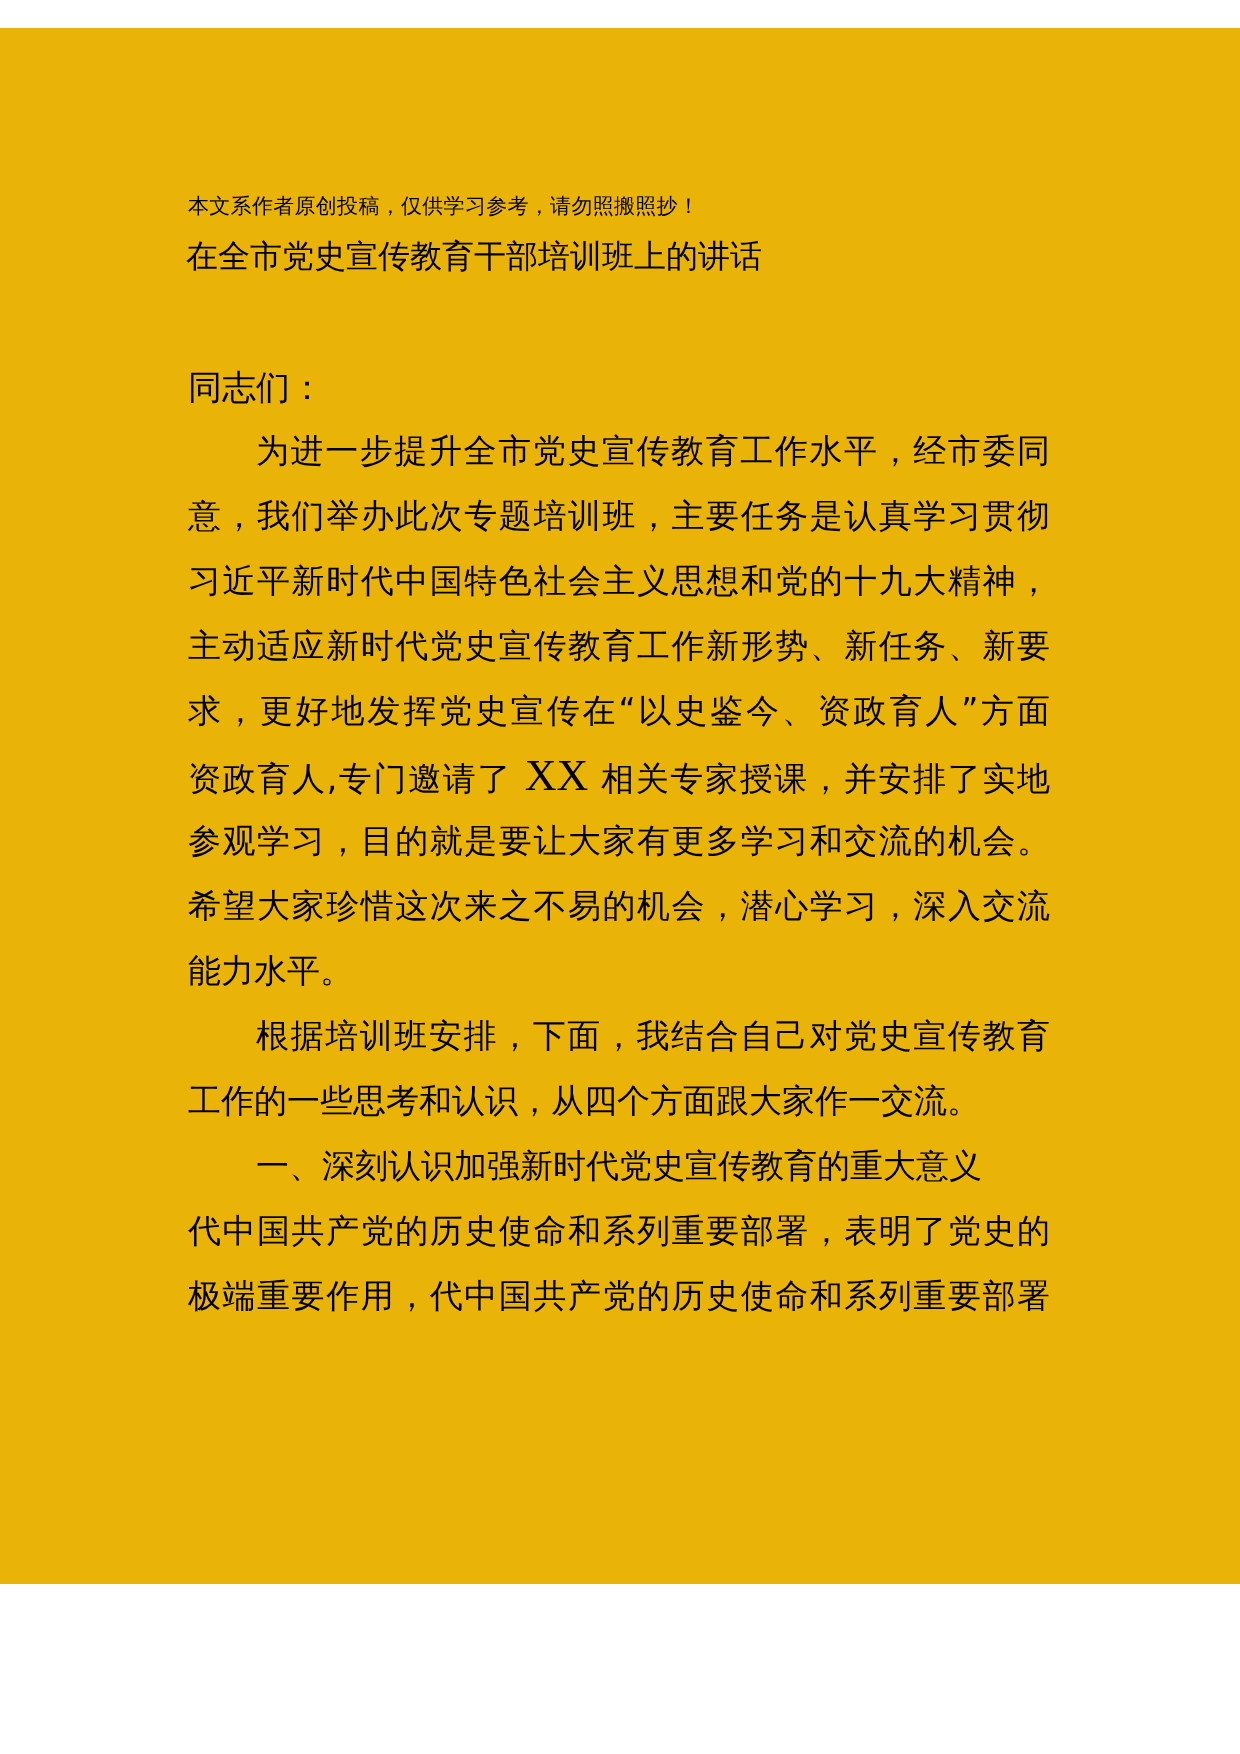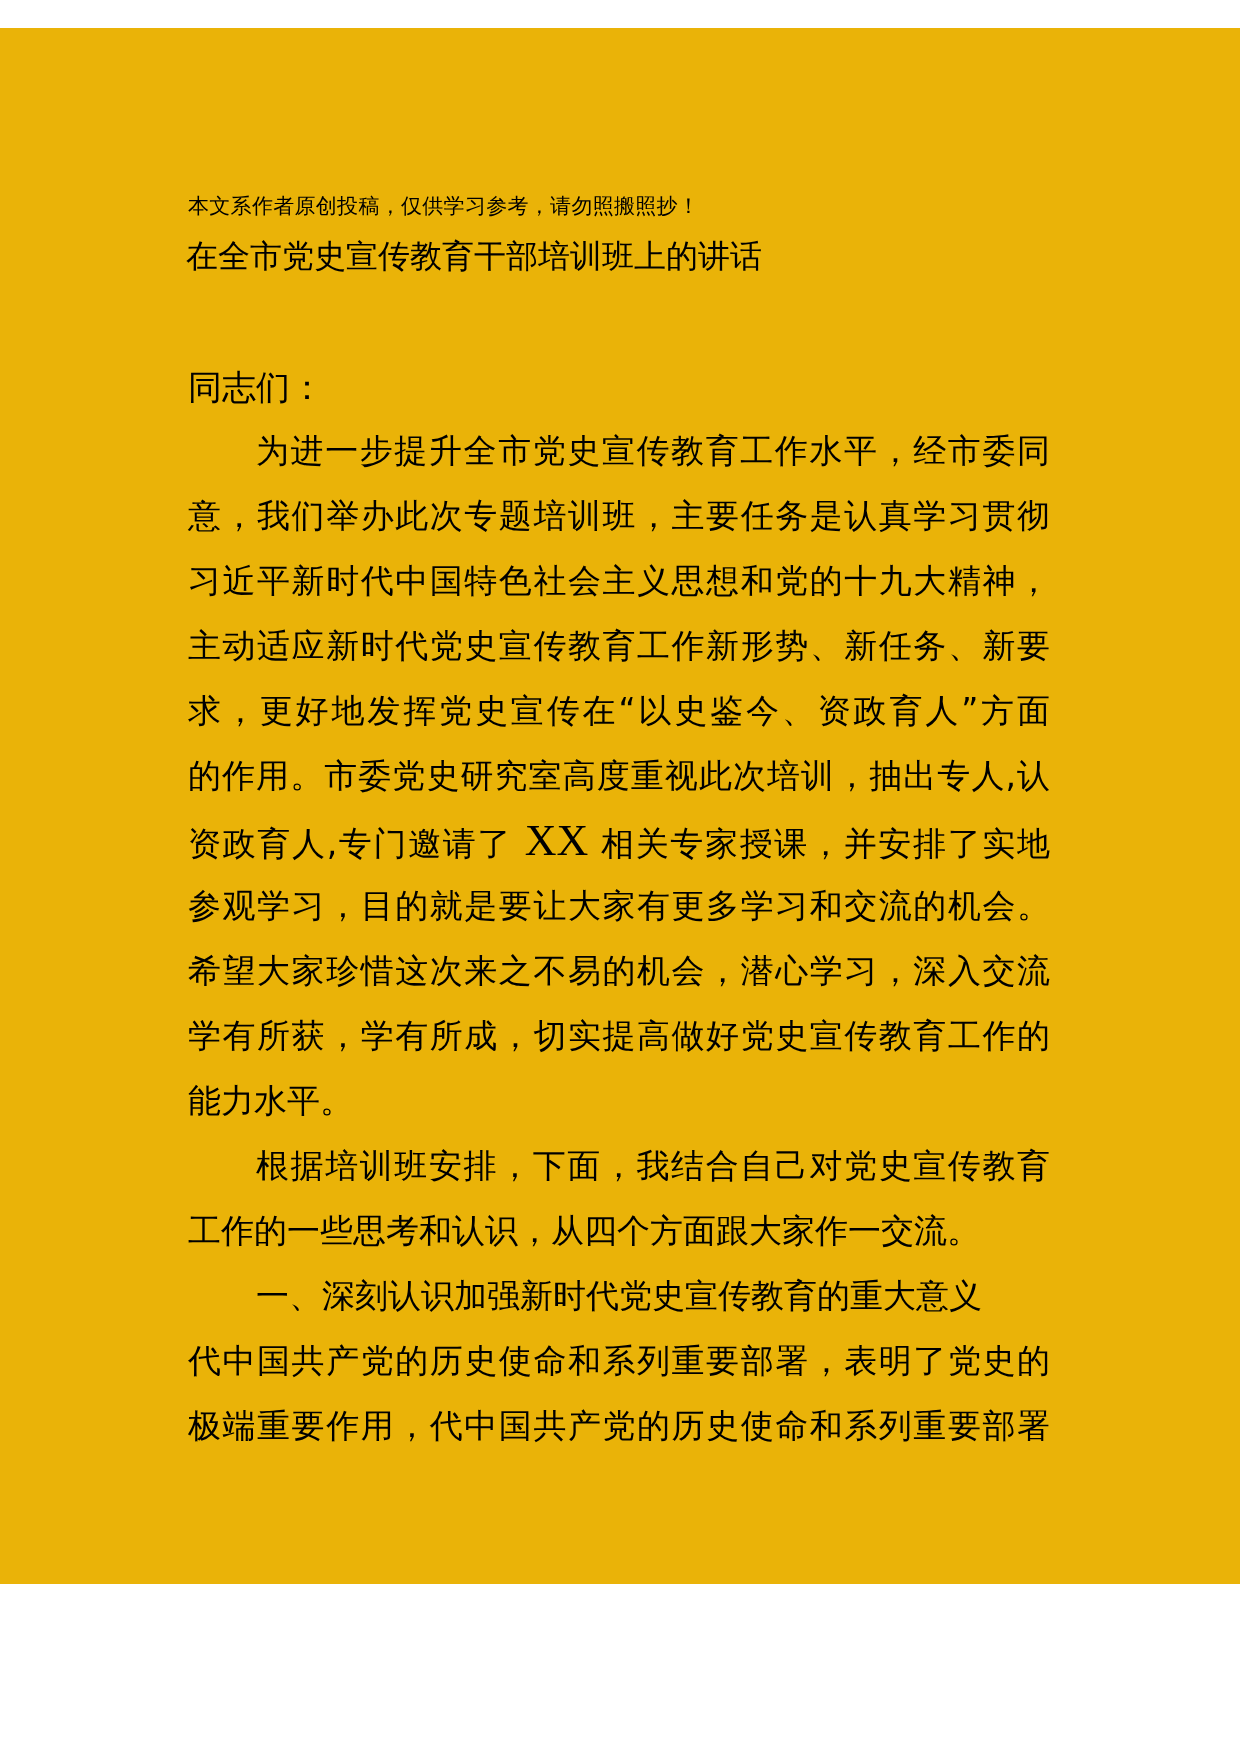--- a/index.html
+++ b/index.html
@@ -79,25 +79,23 @@
   <div class="note">本文系作者原创投稿，仅供学习参考，请勿照搬照抄！</div>
   <h1 class="title">在全市党史宣传教育干部培训班上的讲话</h1>
   <div class="salutation">同志们：</div>
 
   <div class="body-lines">
     <div class="line indent">为进一步提升全市党史宣传教育工作水平，经市委同</div>
     <div class="line">意，我们举办此次专题培训班，主要任务是认真学习贯彻</div>
     <div class="line">习近平新时代中国特色社会主义思想和党的十九大精神，</div>
     <div class="line">主动适应新时代党史宣传教育工作新形势、新任务、新要</div>
     <div class="line">求，更好地发挥党史宣传在“以史鉴今、资政育人”方面</div>
-    <div class="line">的作用。市委党史研究室高度重视此次培训，抽出专人,认</div>
     <div class="line"><span>资政育人,专门邀请了</span><span class="latin"> XX </span><span>相关专家授课，并安排了实地</span></div>
     <div class="line">参观学习，目的就是要让大家有更多学习和交流的机会。</div>
     <div class="line">希望大家珍惜这次来之不易的机会，潜心学习，深入交流</div>
-    <div class="line">学有所获，学有所成，切实提高做好党史宣传教育工作的</div>
     <div class="line last">能力水平。</div>
     <div class="line indent">根据培训班安排，下面，我结合自己对党史宣传教育</div>
     <div class="line last">工作的一些思考和认识，从四个方面跟大家作一交流。</div>
     <div class="line indent last">一、深刻认识加强新时代党史宣传教育的重大意义</div>
     <div class="line">代中国共产党的历史使命和系列重要部署，表明了党史的</div>
     <div class="line">极端重要作用，代中国共产党的历史使命和系列重要部署</div>
   </div>
 </div>
 
 </body></html>

